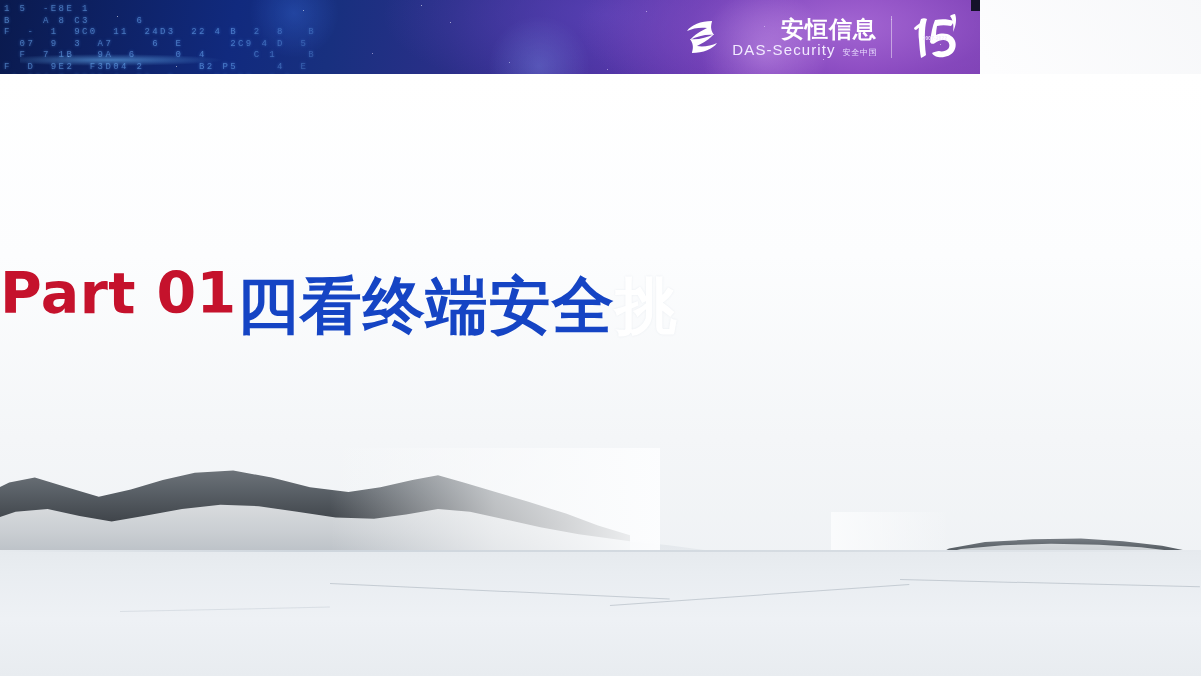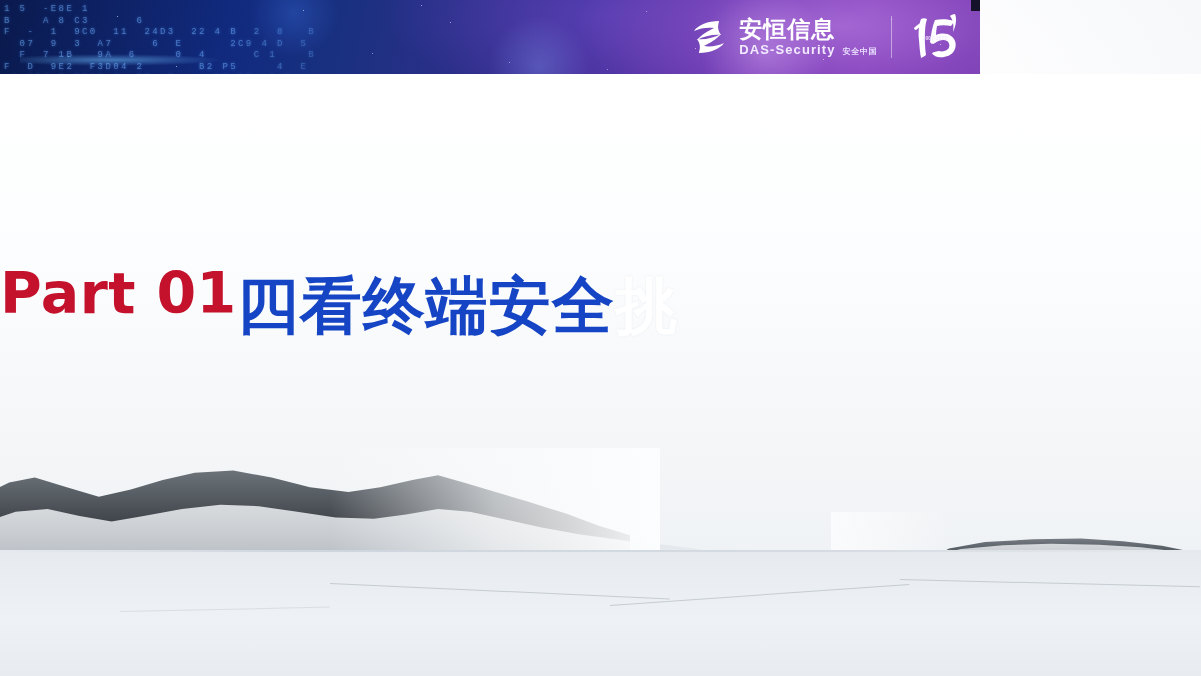--- a/index.html
+++ b/index.html
@@ -158,33 +158,33 @@
     background:#14122a;
   }
 
   
   .logo-lockup{
     position:absolute; right:16px; top:7px;
     height:60px; display:flex; align-items:center; gap:14px;
   }
   .logo-brand{ display:flex; align-items:center; gap:9px; }
   .logo-mark{ width:42px; height:42px; flex:0 0 42px; }
-  .logo-words{ display:flex; flex-direction:column; justify-content:center; gap:2px; }
+  .logo-words{ display:flex; flex-direction:column; justify-content:center; gap:2px;align-items:flex-end; }
   .logo-cn{
     font-size:23px; font-weight:700; color:#ffffff; letter-spacing:1px;
     line-height:25px; white-space:nowrap;
     font-family:"DejaVu Sans","Liberation Sans", sans-serif;
   }
   .logo-sub{ display:flex; align-items:baseline; gap:7px; white-space:nowrap; }
   .logo-en{
-    font-size:13px; font-weight:700; color:#f2eaff; letter-spacing:1.1px;
+    font-size:15px; font-weight:400; color:#f2eaff; letter-spacing:1.1px;
     line-height:11px;
   }
   .logo-cn-small{
-    font-size:8px; font-weight:700; color:#e9ddff; letter-spacing:.6px;
+    font-size:8px; font-weight:400; color:#e9ddff; letter-spacing:.6px;
     line-height:10px; font-family:"DejaVu Sans","Liberation Sans", sans-serif;
   }
   .logo-divider{
     width:1px; height:42px; background:rgba(255,255,255,.45);
   }
   .anniv{ position:relative; width:58px; height:50px; }
   .anniv-year{
     position:absolute; left:50%; top:52%; transform:translate(-50%,-50%);
     font-size:4.6px; letter-spacing:.3px; color:#f3e9ff; font-weight:700;
     white-space:nowrap; pointer-events:none;

